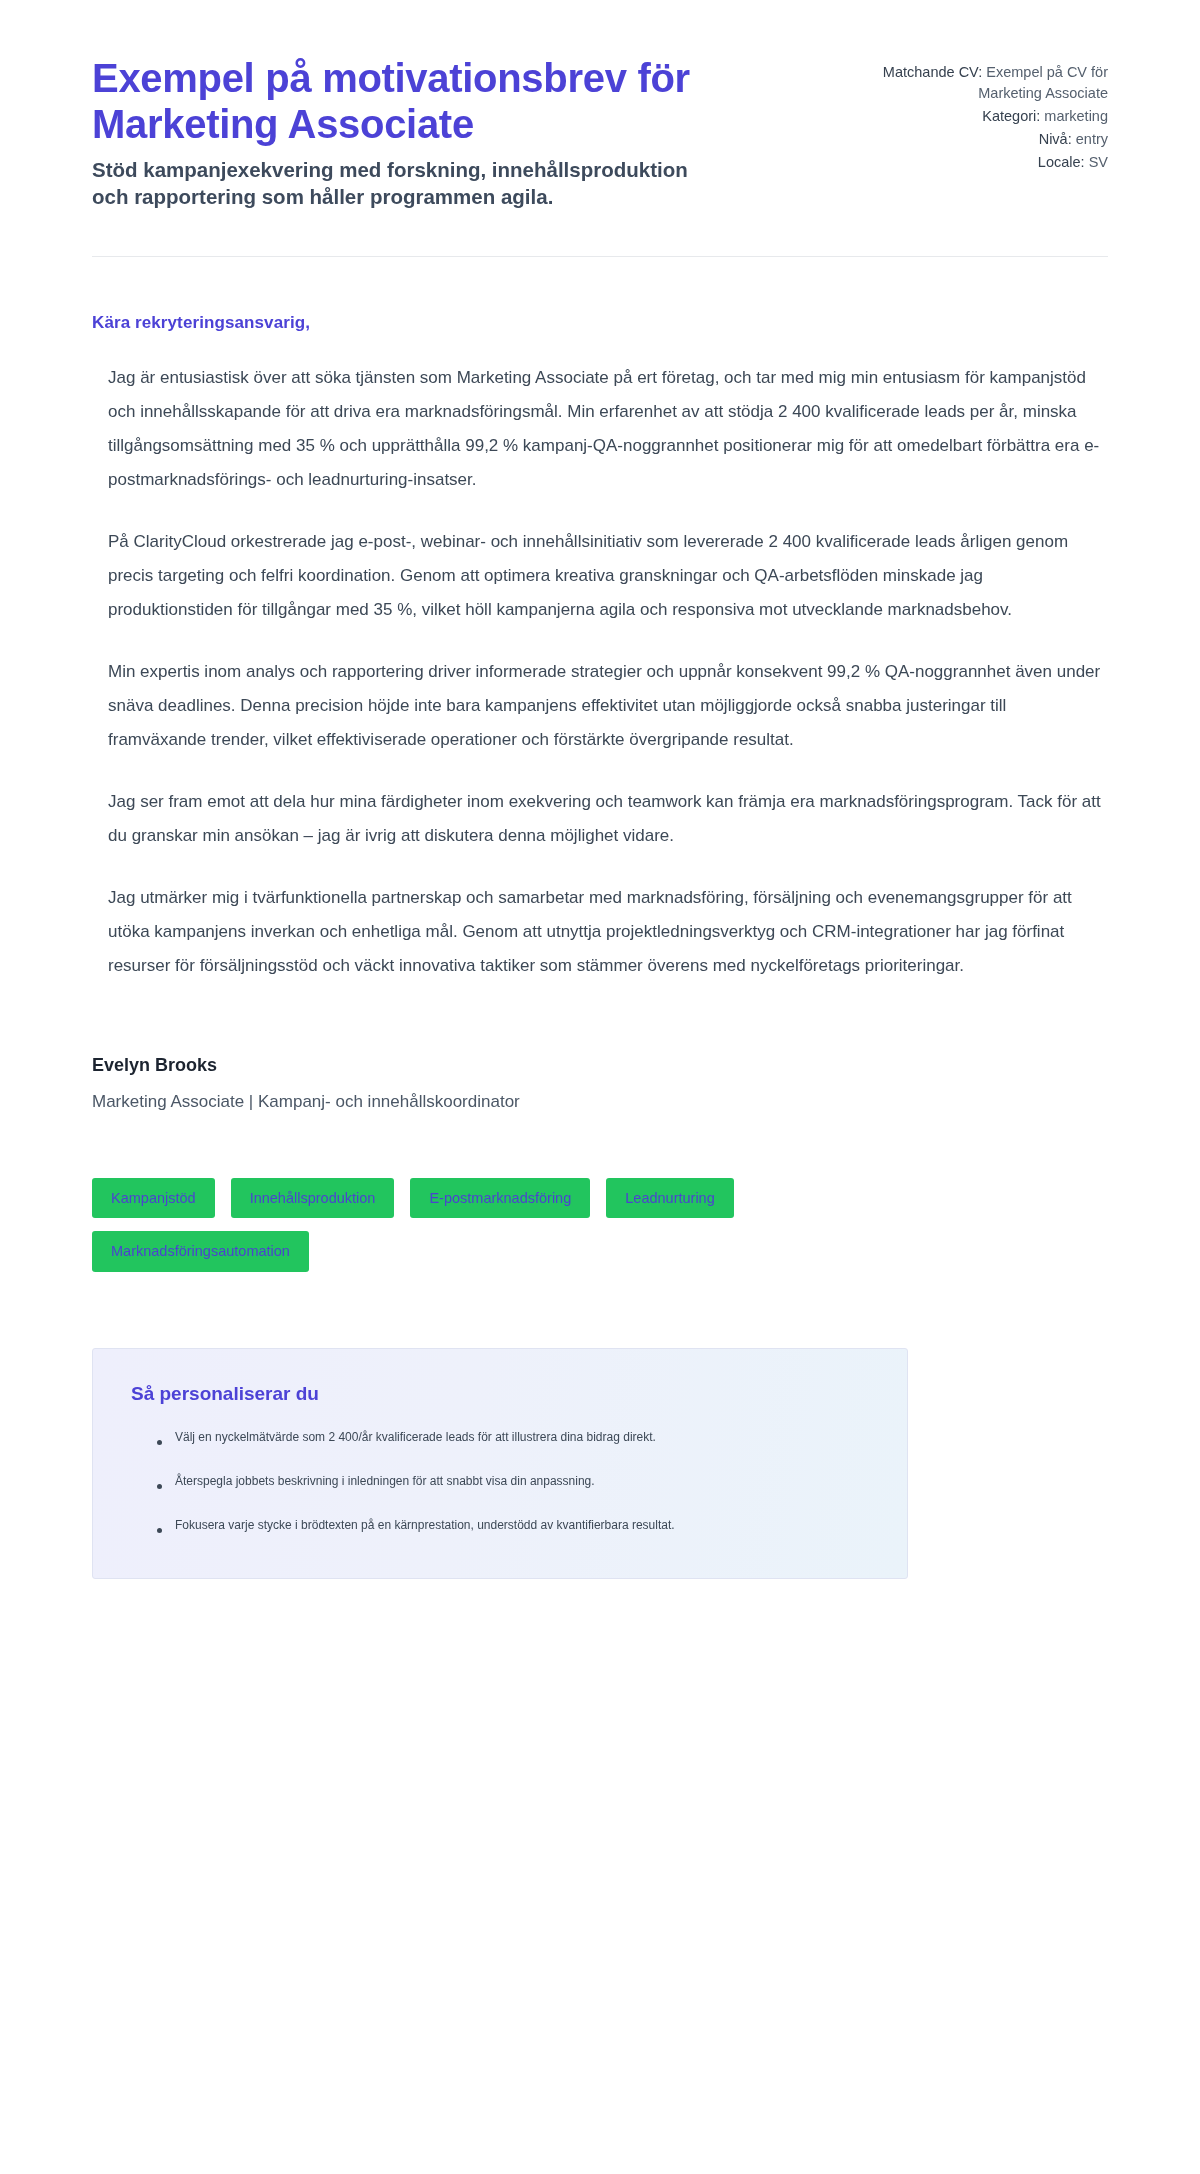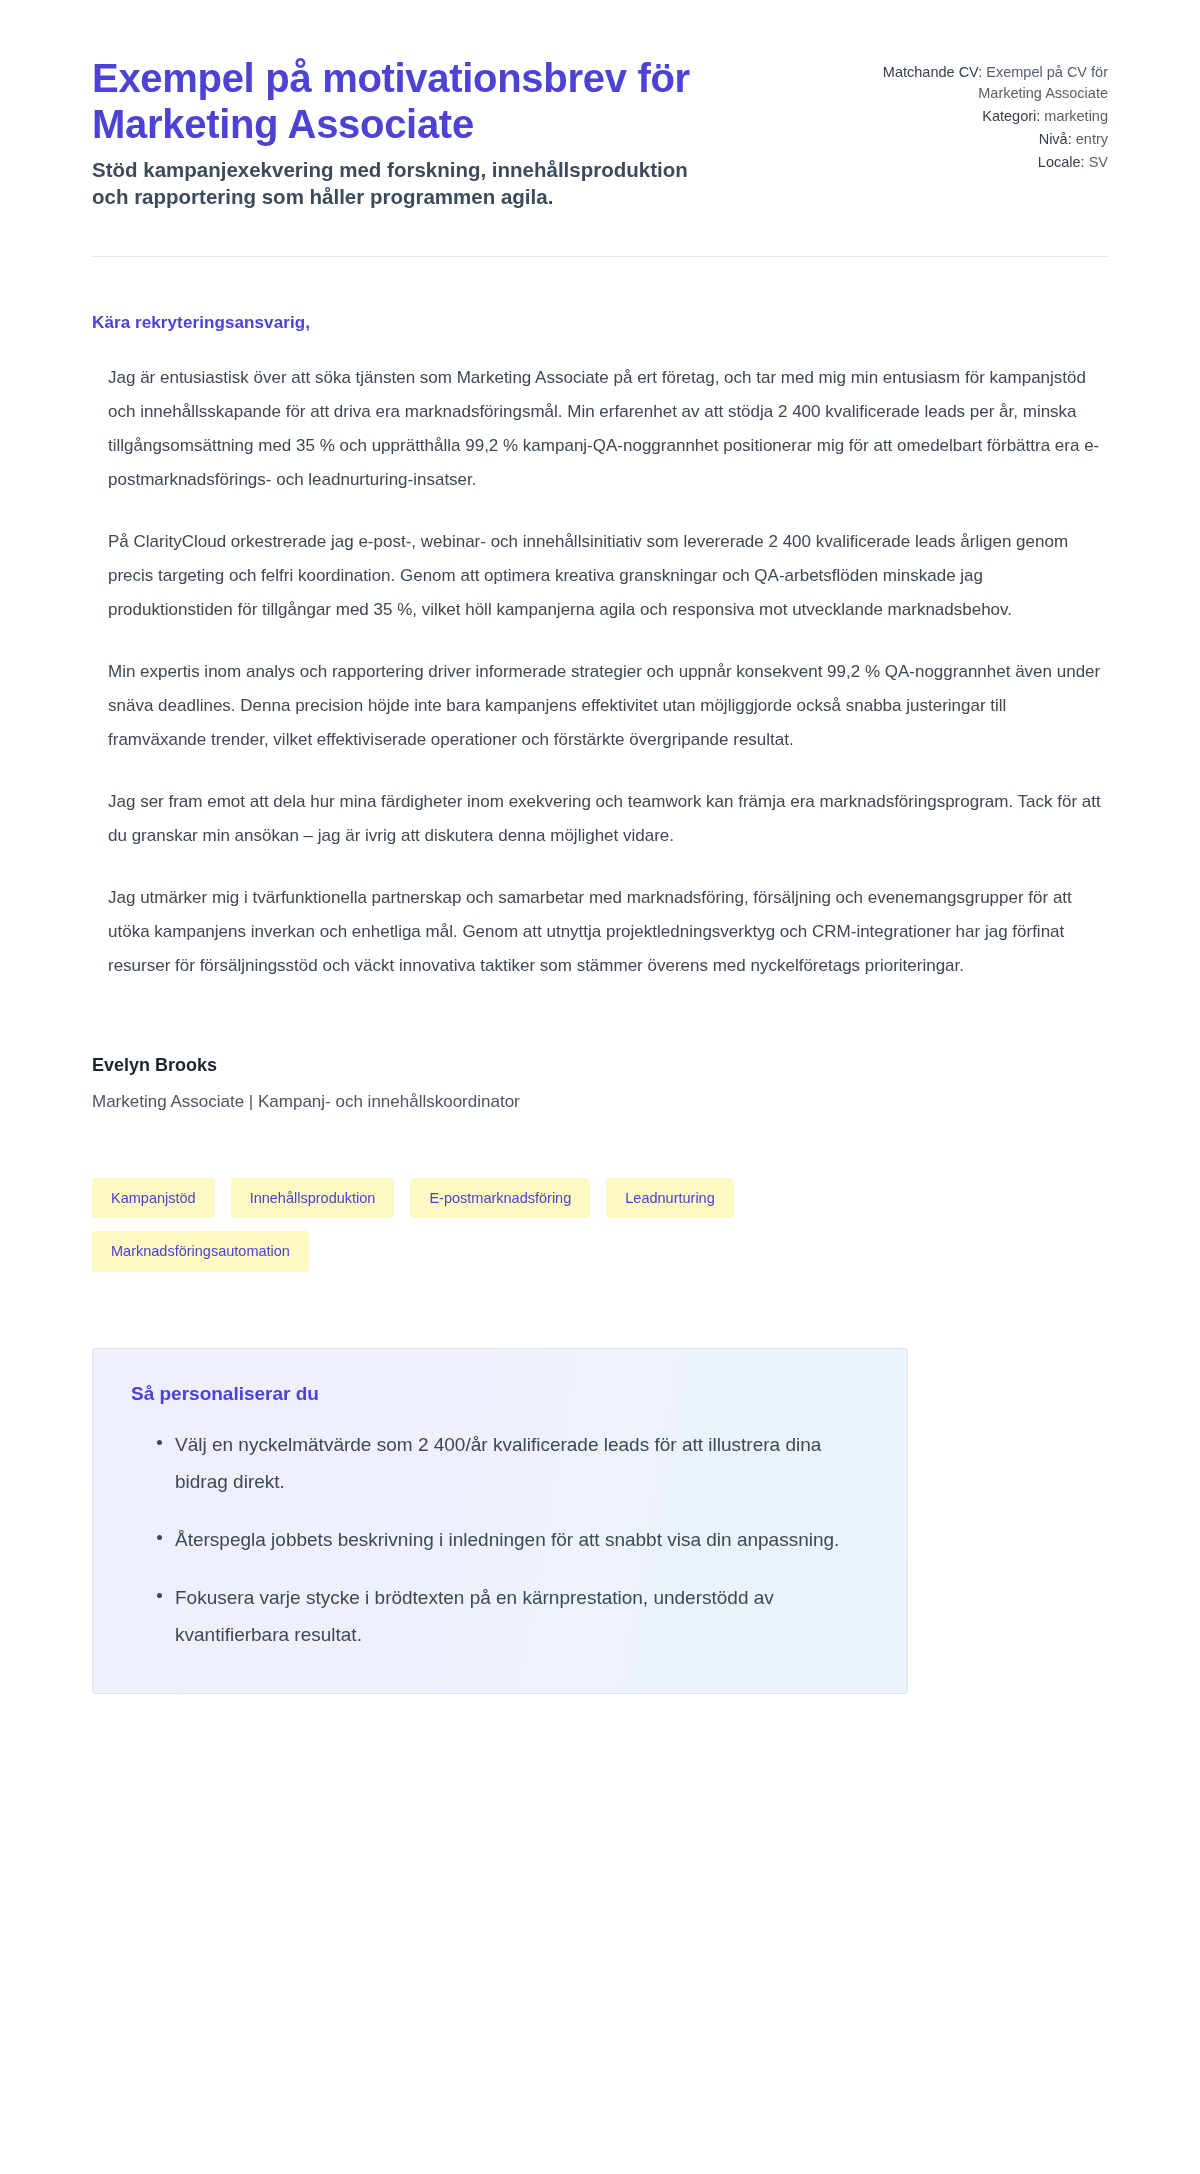--- a/index.html
+++ b/index.html
@@ -105,21 +105,21 @@
 
   
   .tags {
     margin-top: 66px;
     display: flex;
     flex-wrap: wrap;
     gap: 13px 16px;
     max-width: 800px;
   }
   .tag {
-    background: #fef9c3;
+    background: #22c55e;
     color: #4b43cf;
     font-size: 14.5px;
     line-height: 1;
     padding: 13px 19px;
     border-radius: 3px;
     white-space: nowrap;
   }
 
   
   .tips {
@@ -136,21 +136,21 @@
     font-weight: 700;
     color: #4c42d6;
   }
   .tips-list {
     margin: 0;
     padding: 0 0 0 26px;
     list-style: none;
   }
   .tips-list li {
     position: relative;
-    font-size: 19px;
+    font-size: 12px;
     line-height: 1.95;
     color: #3c4856;
     margin-top: 21px;
     padding-left: 18px;
   }
   .tips-list li::before {
     content: "";
     position: absolute;
     left: 0;
     top: 14px;

